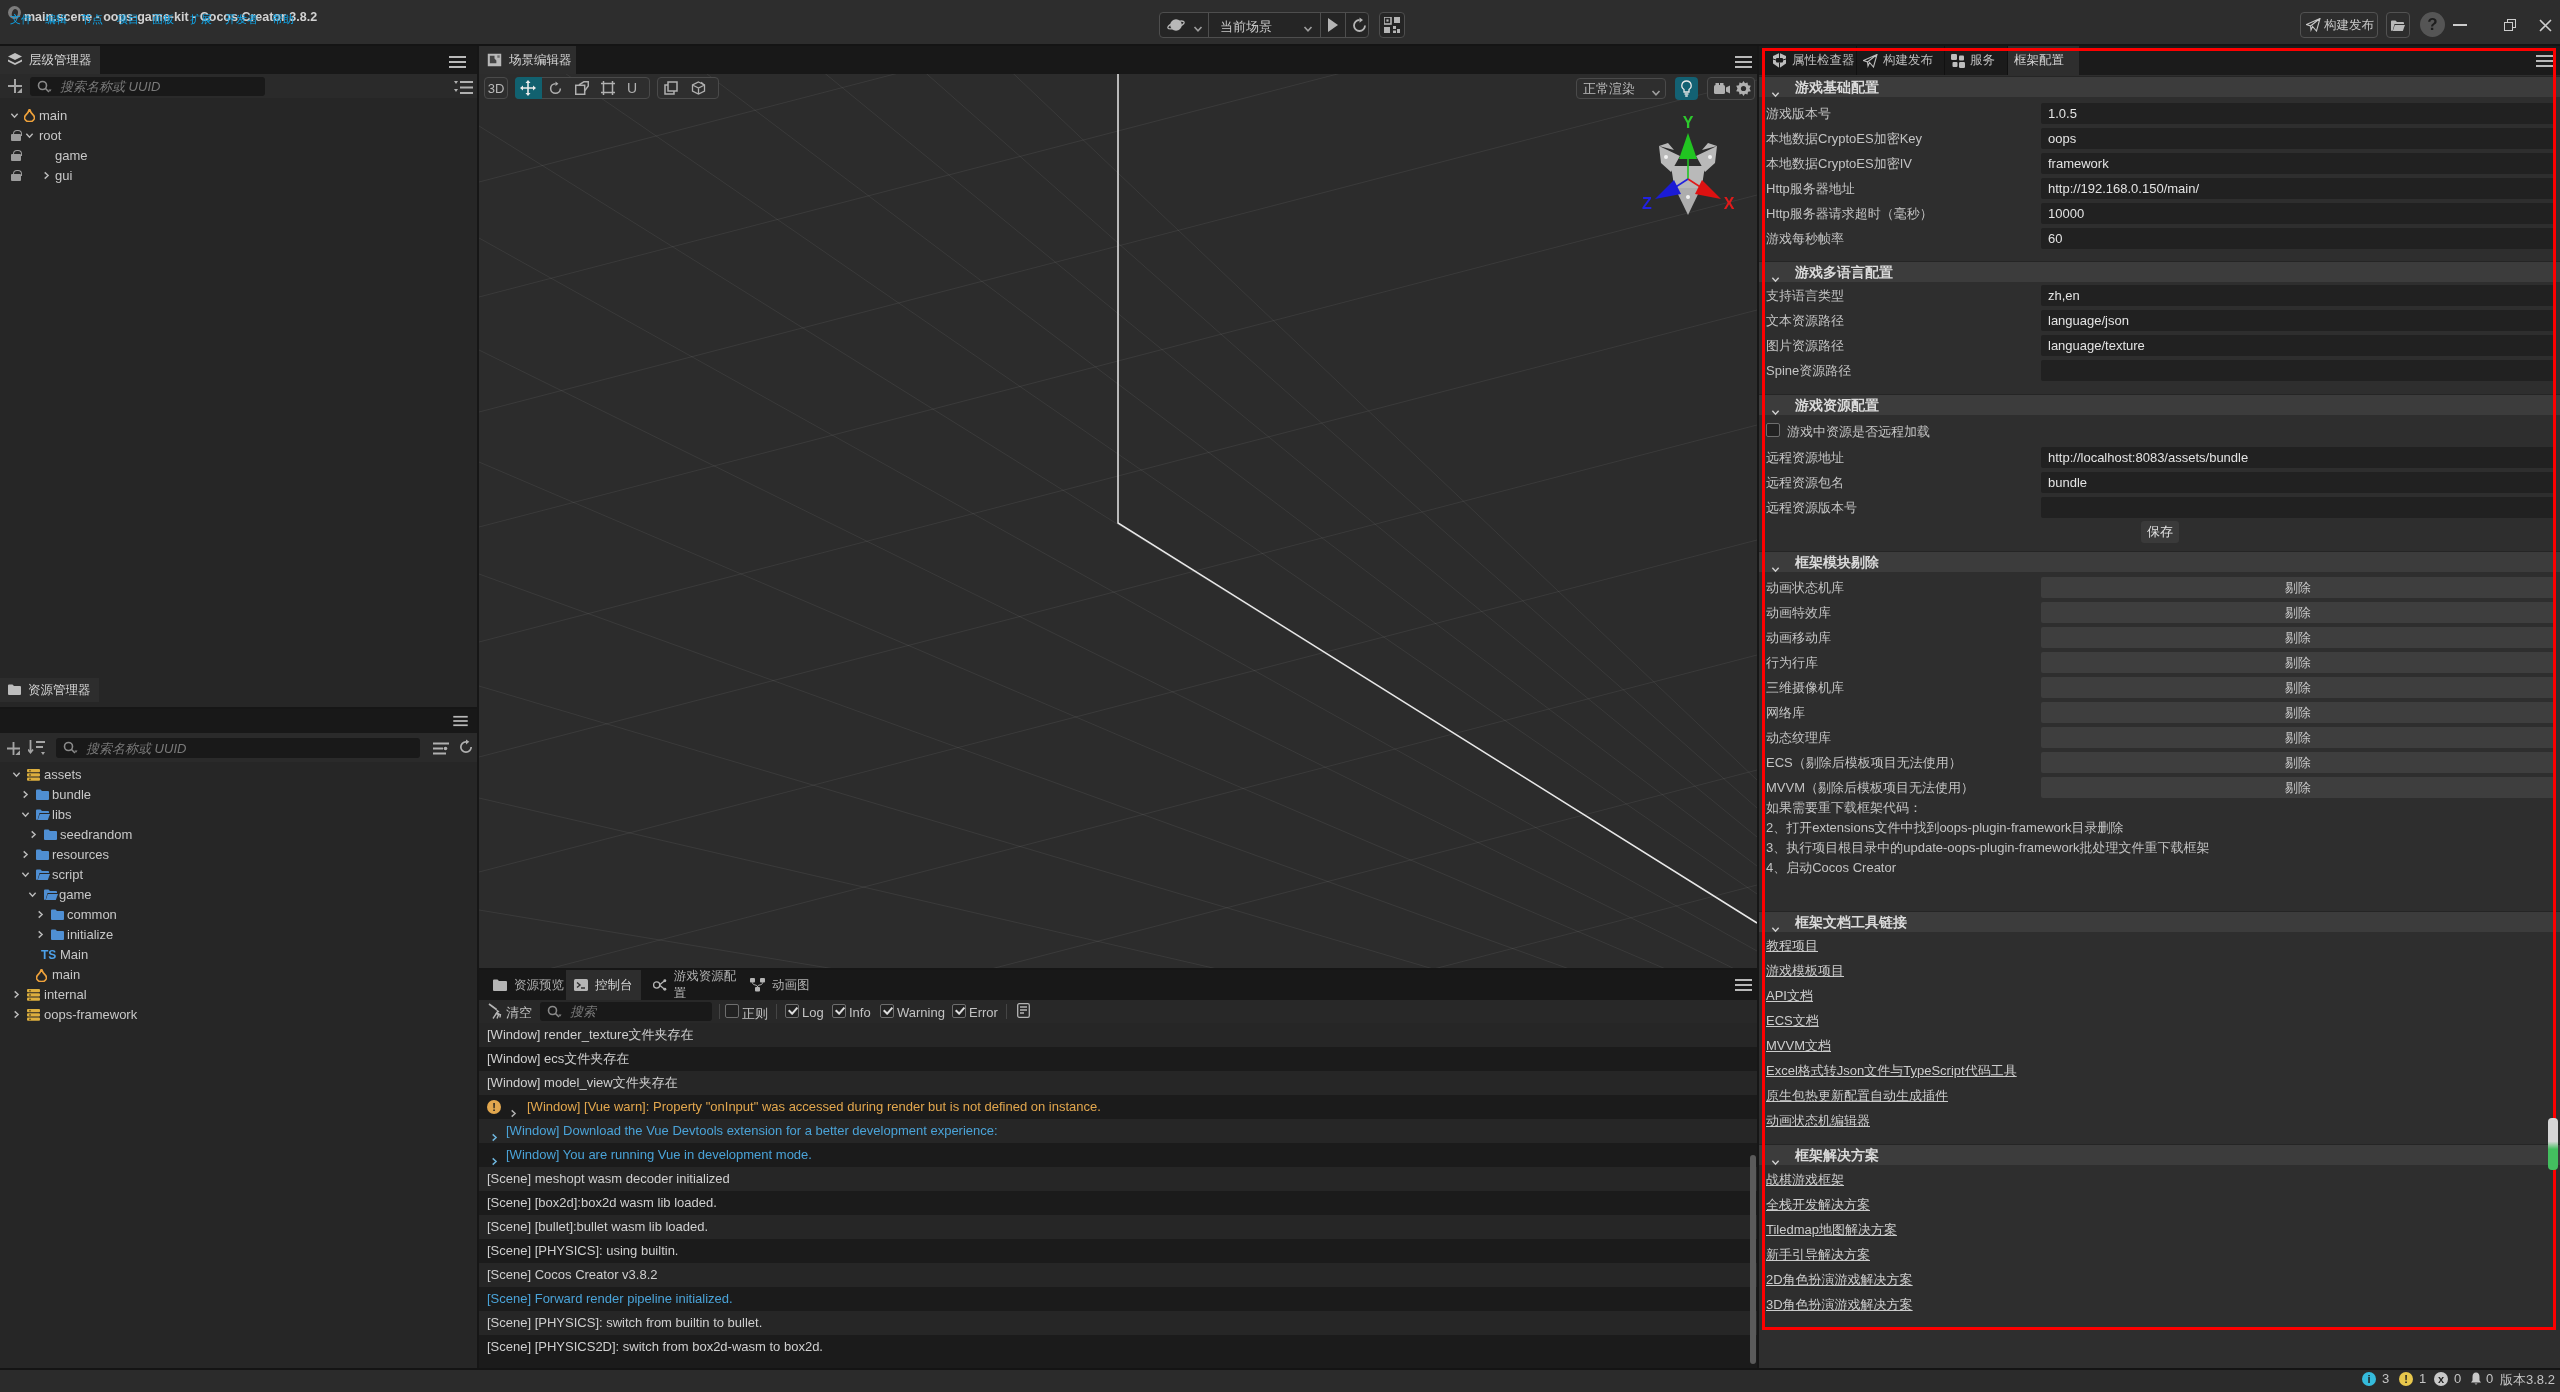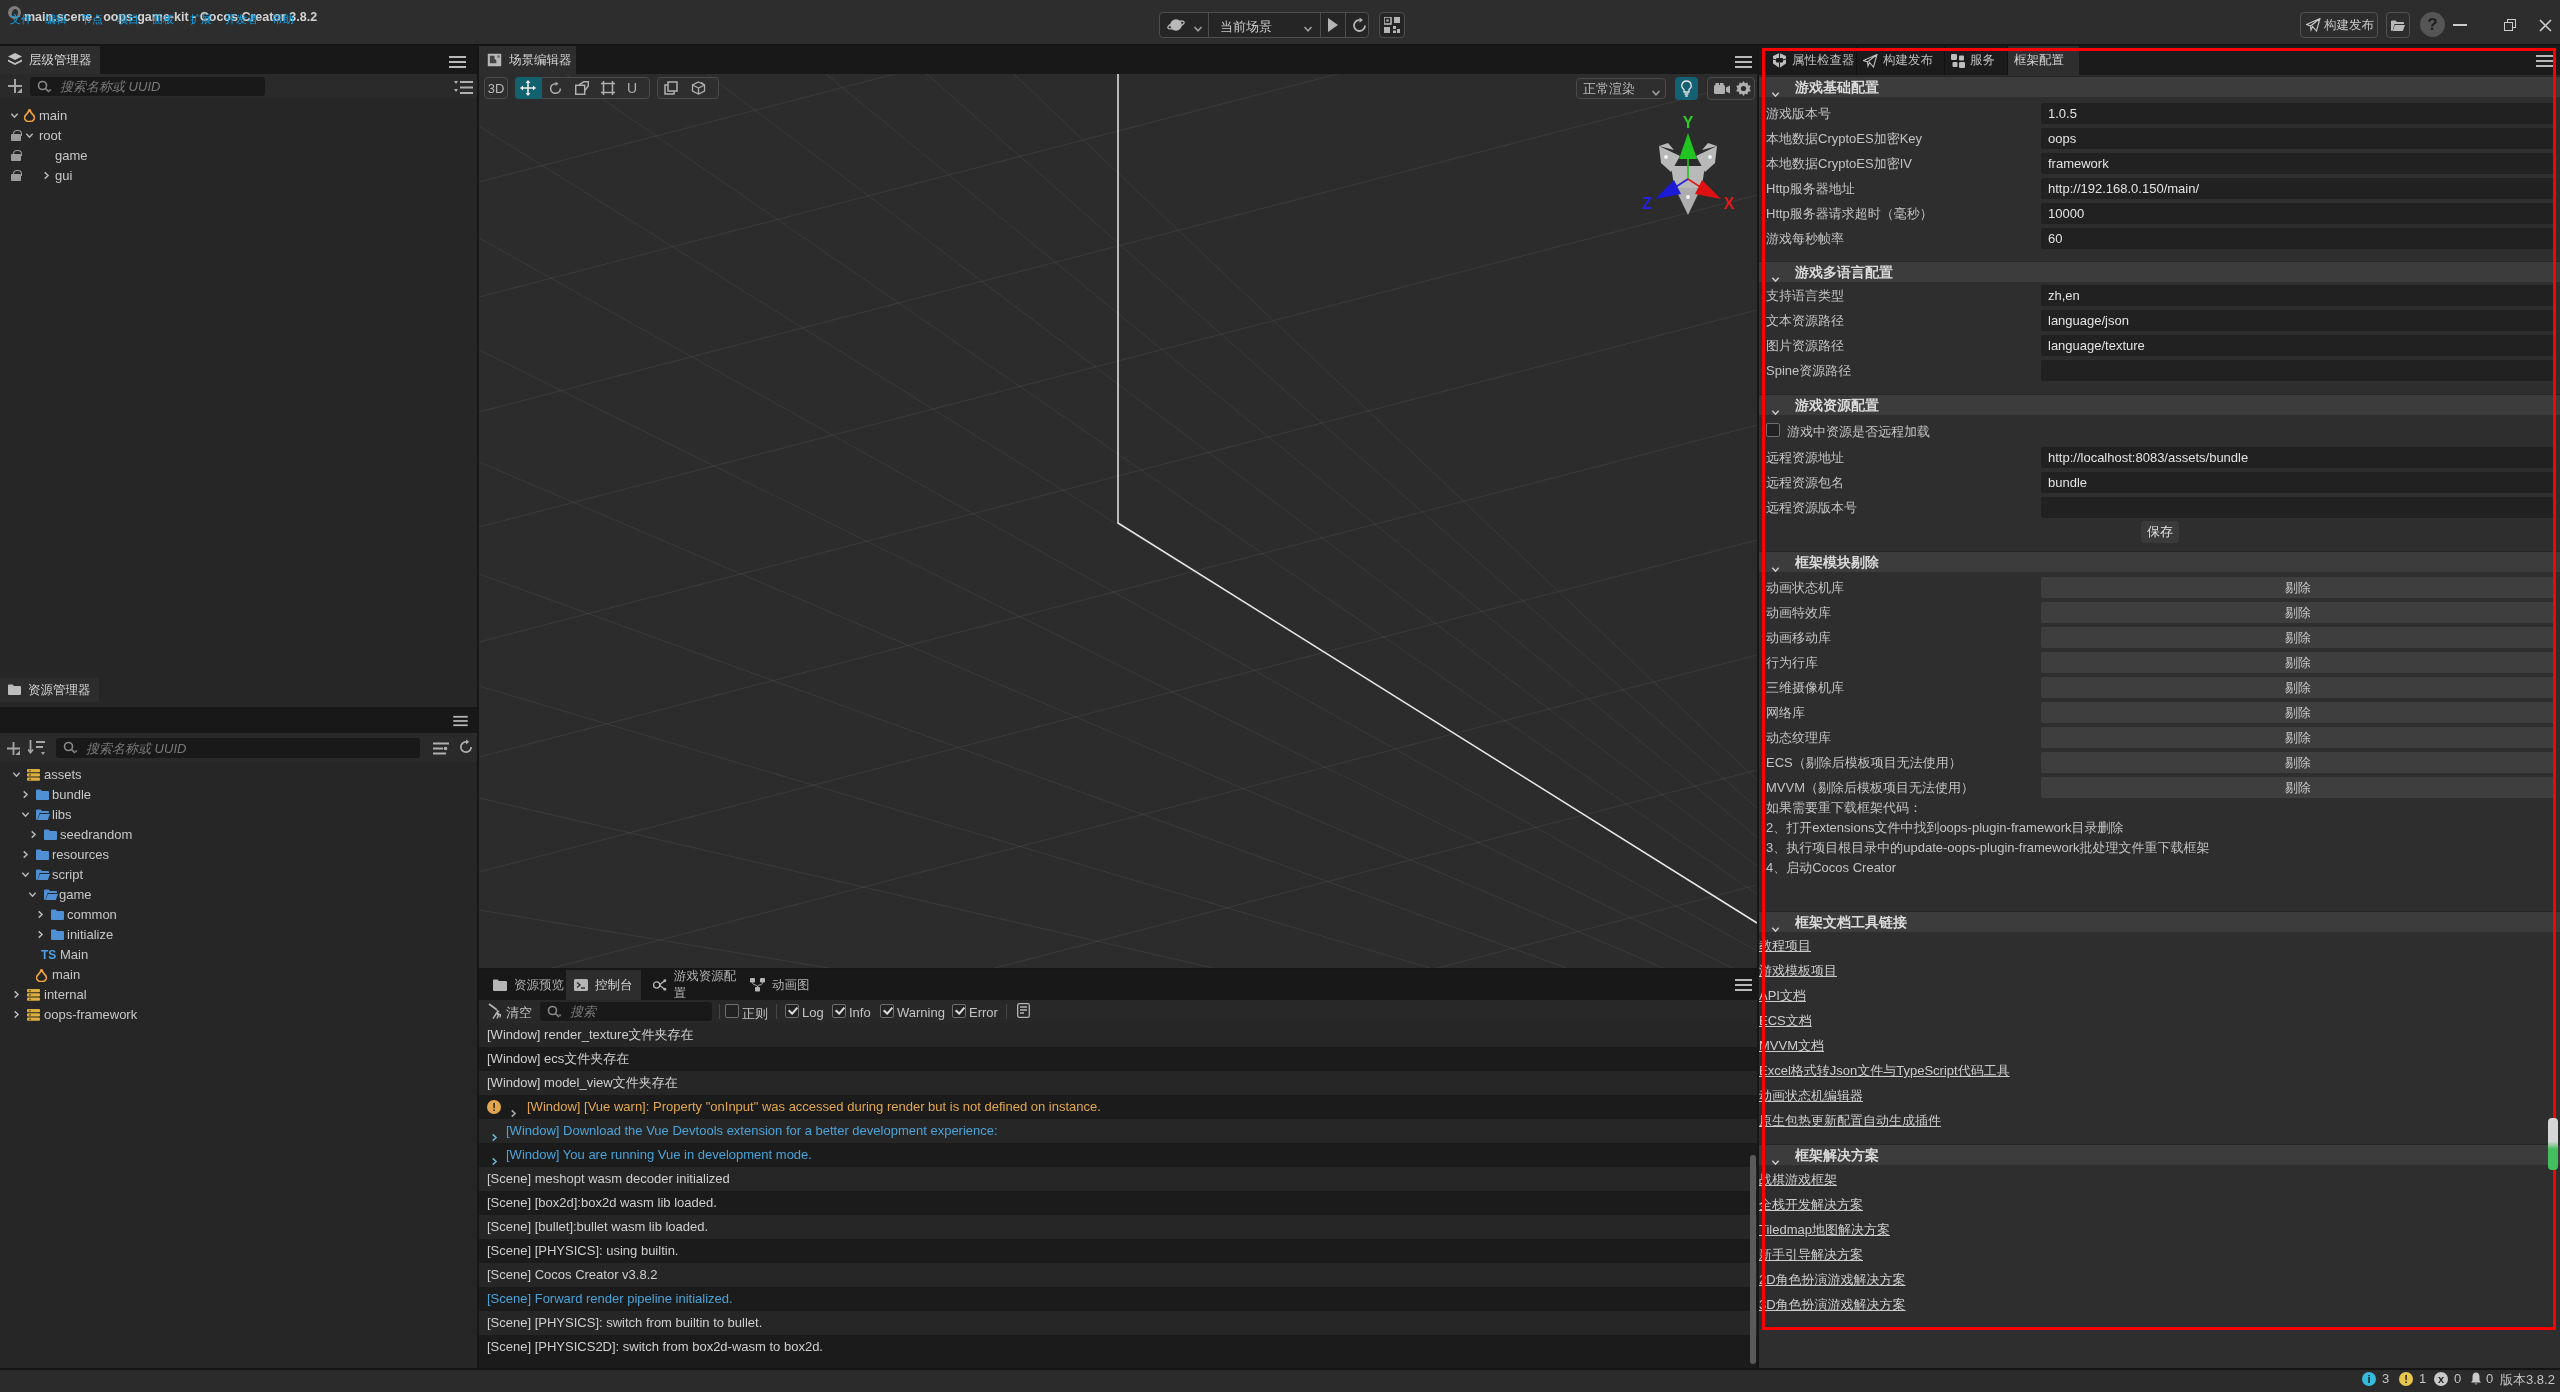--- a/index.html
+++ b/index.html
@@ -42,21 +42,21 @@
 .itab{position:absolute;top:0;height:29px;display:flex;align-items:center;gap:5px;color:#bdbdbd;font-size:12.5px;padding-left:6px;border-right:1px solid #111;white-space:nowrap}
 .itab.sel{background:#2e2e2e;color:#d5d5d5;border-right:none}
 .isec{position:absolute;left:0;width:100%}
 .ihead{height:21px;background:#3c3c3c;border-top:1px solid #252525;color:#dadada;font-size:14px;font-weight:bold;line-height:21px;padding-left:36px;position:relative}
 .ihead .hchev{position:absolute;left:12px;top:7px}
 .irow{height:25px;position:relative}
 .irow .lbl{position:absolute;left:7px;top:5px;font-size:13px;color:#c3c3c3;line-height:15px}
 .irow .val{position:absolute;left:282px;right:5px;top:2px;height:21px;background:#212121;border-radius:2px;color:#e3e3e3;font-size:13px;line-height:21px;padding-left:7px}
 .irow .btnbar{position:absolute;left:282px;right:5px;top:2px;height:21px;background:#3e3e3e;border-radius:2px;color:#c9c9c9;font-size:13px;line-height:21px;text-align:center}
 .itext{height:20px;font-size:13px;color:#c3c3c3;line-height:20px;padding-left:7px}
-.ilink{height:25px;font-size:13px;color:#cccccc;line-height:25px;text-decoration:underline}
+.ilink{height:25px;font-size:13px;color:#cccccc;line-height:25px;padding-left:7px;text-decoration:underline}
 #savebtn{position:absolute;left:382px;top:1px;width:38px;height:22px;background:#3a3a3a;border-radius:3px;color:#e0e0e0;font-size:13px;line-height:22px;text-align:center}
 
 #redbox{position:absolute;left:1762px;top:48px;width:794px;height:1282px;border:3px solid #fd0000;z-index:50}
 
 .logrow{position:absolute;left:0;width:100%;height:24px;font-size:13px;color:#cfcfcf;line-height:24px;background:#262626}
 .logrow.alt{background:#1b1b1b}
 .logrow .txt{position:absolute;top:0}
 
 .cb{position:absolute;width:14px;height:14px;background:#222;border:1px solid #6e6e6e;border-radius:2px}
 .cb.on:before{content:"";position:absolute;left:1.5px;top:6px;width:5px;height:2px;background:#ddd;transform:rotate(45deg)}
@@ -769,22 +769,22 @@
             <path d="M1.5 3 L5 6.8 L8.5 3" fill="none" stroke="#cfcfcf" stroke-width="1.6"></path>
           </svg></span>框架文档工具链接</div>
     </div>
 <div class="isec" style="top:887px">
       <div class="ilink">教程项目</div>
       <div class="ilink">游戏模板项目</div>
       <div class="ilink">API文档</div>
       <div class="ilink">ECS文档</div>
       <div class="ilink">MVVM文档</div>
       <div class="ilink">Excel格式转Json文件与TypeScript代码工具</div>
+      <div class="ilink">原生包热更新配置自动生成插件</div>
       <div class="ilink">动画状态机编辑器</div>
-      <div class="ilink">原生包热更新配置自动生成插件</div>
     </div>
 <div class="isec" style="top:1098px">
       <div class="ihead"><span class="hchev"><svg width="9" height="9" viewBox="0 0 10 10">
             <path d="M1.5 3 L5 6.8 L8.5 3" fill="none" stroke="#cfcfcf" stroke-width="1.6"></path>
           </svg></span>框架解决方案</div>
     </div>
 <div class="isec" style="top:1121px">
       <div class="ilink">战棋游戏框架</div>
       <div class="ilink">全栈开发解决方案</div>
       <div class="ilink">Tiledmap地图解决方案</div>

